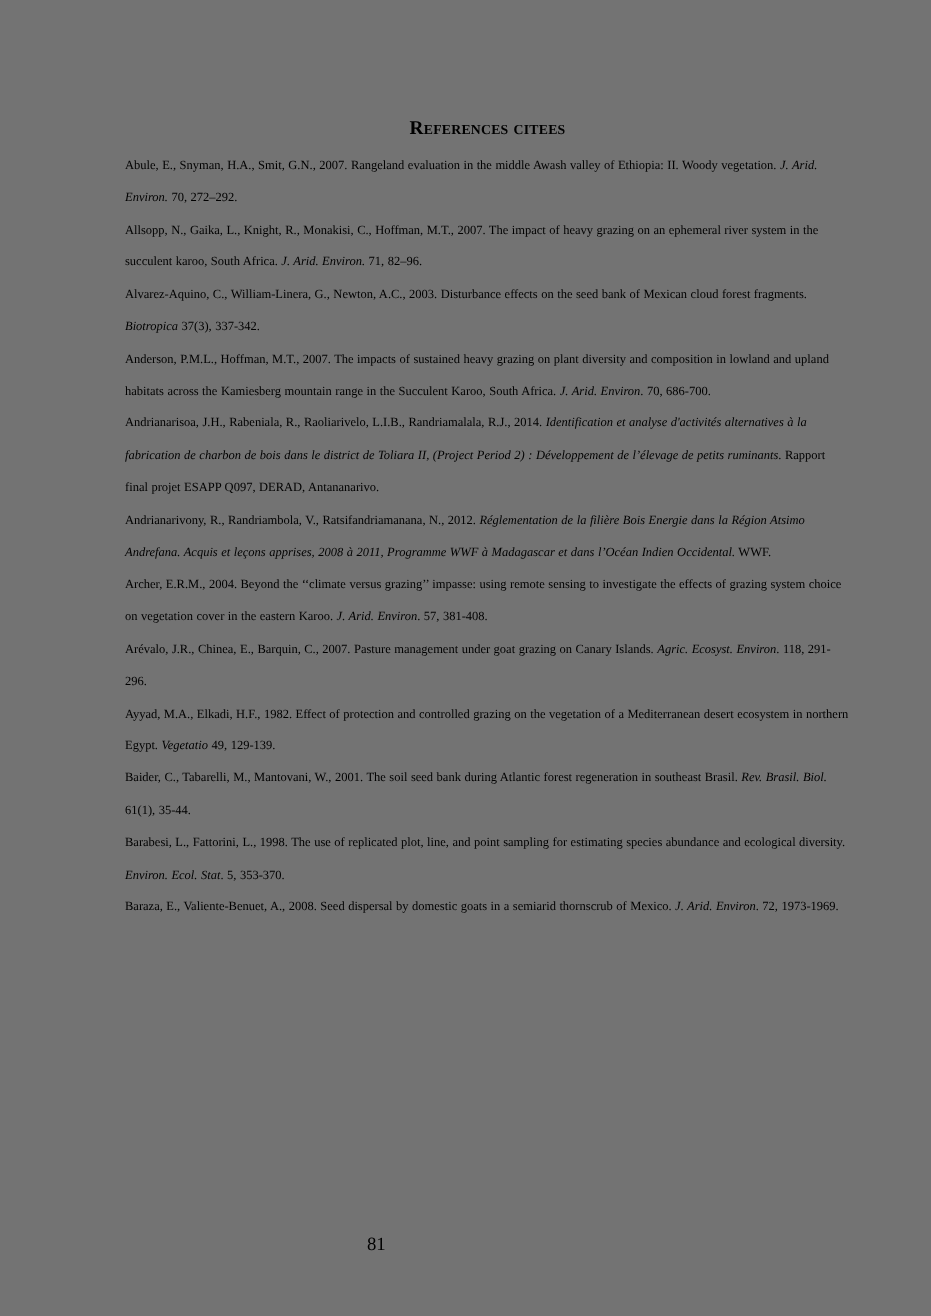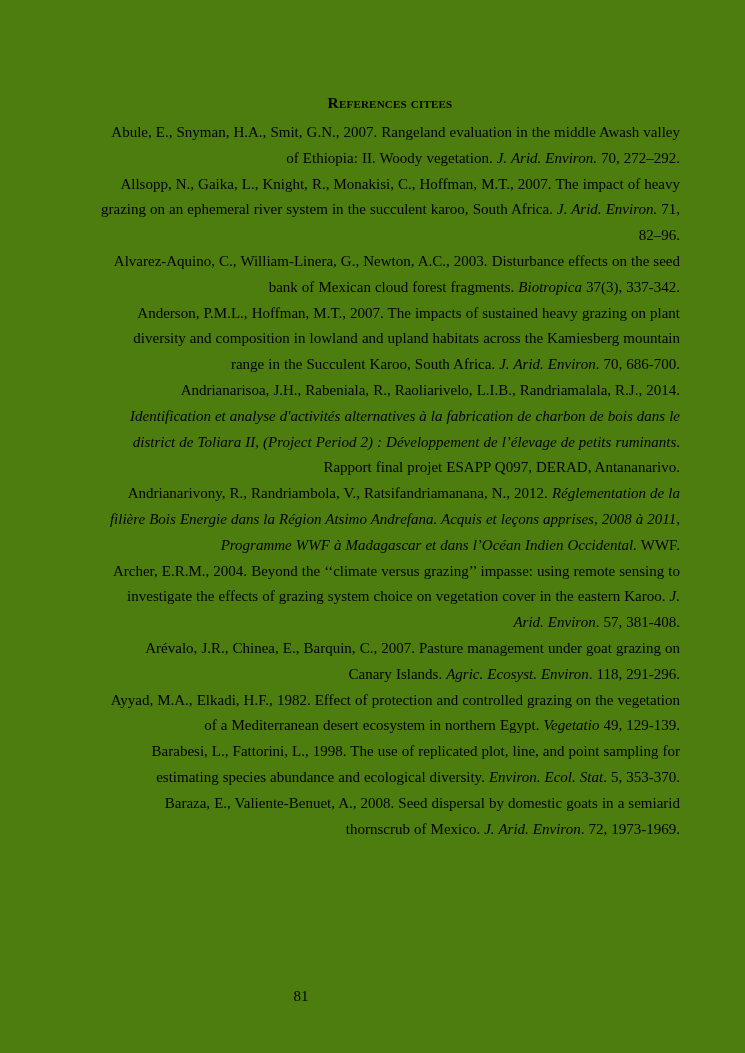--- a/index.html
+++ b/index.html
@@ -11,42 +11,42 @@
     height: 1053px;
     background: #ffffff;
     position: relative;
     font-family: "Liberation Serif", "DejaVu Serif", serif;
     color: #000000;
     overflow: hidden;
   }
   .page {
     position: absolute;
     inset: 0;
-    background: #4d7c0f;
+    background: #737373;
   }
   .content {
     position: absolute;
     top: 90px;
     left: 100px;
     width: 580px;
   }
   .heading {
     font-size: 15.5px;
     font-weight: bold;
     font-variant: small-caps;
     letter-spacing: 0.2px;
     text-align: center;
     margin: 0 0 4px 0;
     line-height: 26px;
   }
   .refs p.ref {
     margin: 0;
-    font-size: 15px;
+    font-size: 10px;
     line-height: 25.8px;
-    text-align: right;
+    text-align: left;
     word-spacing: 0.3px;
   }
   .refs p.ref em {
     font-style: italic;
   }
   .page-number {
     position: absolute;
     top: 986px;
     left: 0;
     width: 602px;
@@ -64,18 +64,19 @@
     <div class="refs">
         <p class="ref"><span>Abule, E., Snyman, H.A., Smit, G.N., 2007. Rangeland evaluation in the middle Awash valley of Ethiopia: II. Woody vegetation. </span><em>J. Arid. Environ.</em><span> 70, 272–292.</span></p>
         <p class="ref"><span>Allsopp, N., Gaika, L., Knight, R., Monakisi, C., Hoffman, M.T., 2007. The impact of heavy grazing on an ephemeral river system in the succulent karoo, South Africa. </span><em>J. Arid. Environ.</em><span> 71, 82–96.</span></p>
         <p class="ref"><span>Alvarez-Aquino, C., William-Linera, G., Newton, A.C., 2003. Disturbance effects on the seed bank of Mexican cloud forest fragments. </span><em>Biotropica</em><span> 37(3), 337-342.</span></p>
         <p class="ref"><span>Anderson, P.M.L., Hoffman, M.T., 2007. The impacts of sustained heavy grazing on plant diversity and composition in lowland and upland habitats across the Kamiesberg mountain range in the Succulent Karoo, South Africa. </span><em>J. Arid. Environ</em><span>. 70, 686-700.</span></p>
         <p class="ref"><span>Andrianarisoa, J.H., Rabeniala, R., Raoliarivelo, L.I.B., Randriamalala, R.J., 2014. </span><em>Identification et analyse d'activités alternatives à la fabrication de charbon de bois dans le district de Toliara II, (Project Period 2) : Développement de l’élevage de petits ruminants</em><span>. Rapport final projet ESAPP Q097, DERAD, Antananarivo.</span></p>
         <p class="ref"><span>Andrianarivony, R., Randriambola, V., Ratsifandriamanana, N., 2012. </span><em>Réglementation de la filière Bois Energie dans la Région Atsimo Andrefana. Acquis et leçons apprises, 2008 à 2011, Programme WWF à Madagascar et dans l’Océan Indien Occidental.</em><span> WWF.</span></p>
         <p class="ref"><span>Archer, E.R.M., 2004. Beyond the ‘‘climate versus grazing’’ impasse: using remote sensing to investigate the effects of grazing system choice on vegetation cover in the eastern Karoo. </span><em>J. Arid. Environ</em><span>. 57, 381-408.</span></p>
         <p class="ref"><span>Arévalo, J.R., Chinea, E., Barquin, C., 2007. Pasture management under goat grazing on Canary Islands. </span><em>Agric. Ecosyst. Environ</em><span>. 118, 291-296.</span></p>
         <p class="ref"><span>Ayyad, M.A., Elkadi, H.F., 1982. Effect of protection and controlled grazing on the vegetation of a Mediterranean desert ecosystem in northern Egypt. </span><em>Vegetatio</em><span> 49, 129-139.</span></p>
+        <p class="ref"><span>Baider, C., Tabarelli, M., Mantovani, W., 2001. The soil seed bank during Atlantic forest regeneration in southeast Brasil. </span><em>Rev. Brasil. Biol.</em><span> 61(1), 35-44.</span></p>
         <p class="ref"><span>Barabesi, L., Fattorini, L., 1998. The use of replicated plot, line, and point sampling for estimating species abundance and ecological diversity. </span><em>Environ. Ecol. Stat</em><span>. 5, 353-370.</span></p>
         <p class="ref"><span>Baraza, E., Valiente-Benuet, A., 2008. Seed dispersal by domestic goats in a semiarid thornscrub of Mexico. </span><em>J. Arid. Environ</em><span>. 72, 1973-1969.</span></p>
       </div>
   </div>
   <div class="page-number">81</div>
 </div>
 
 </body></html>

